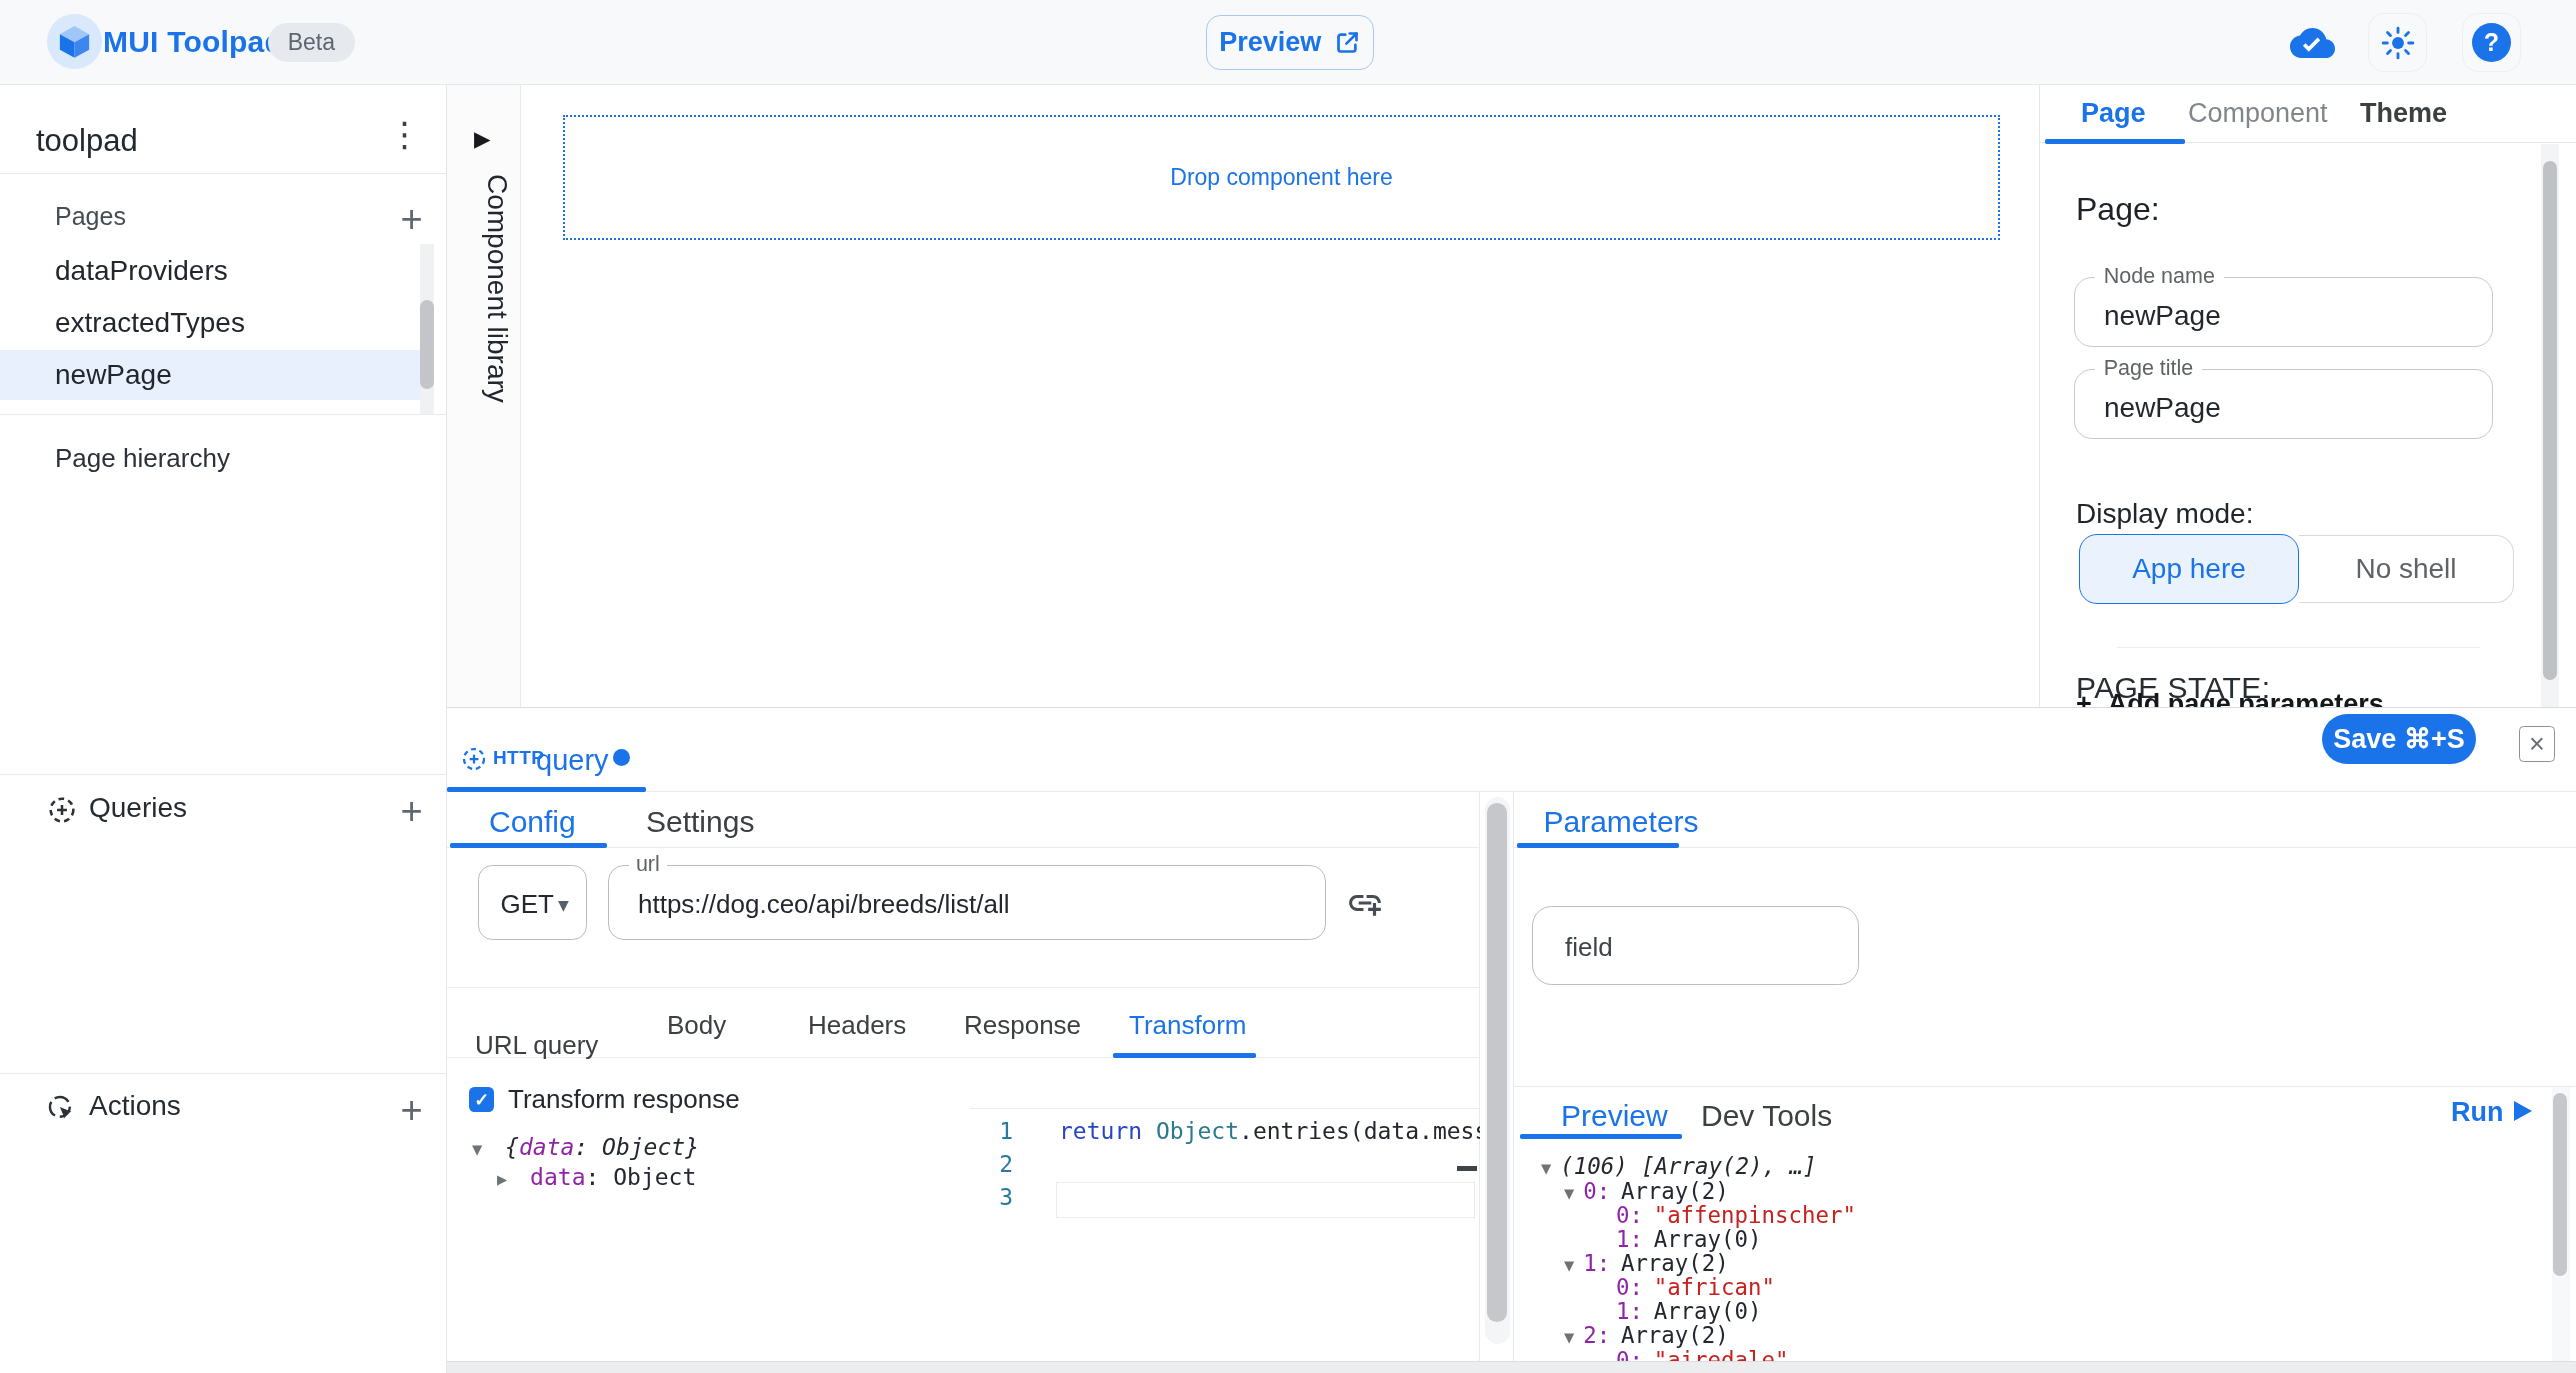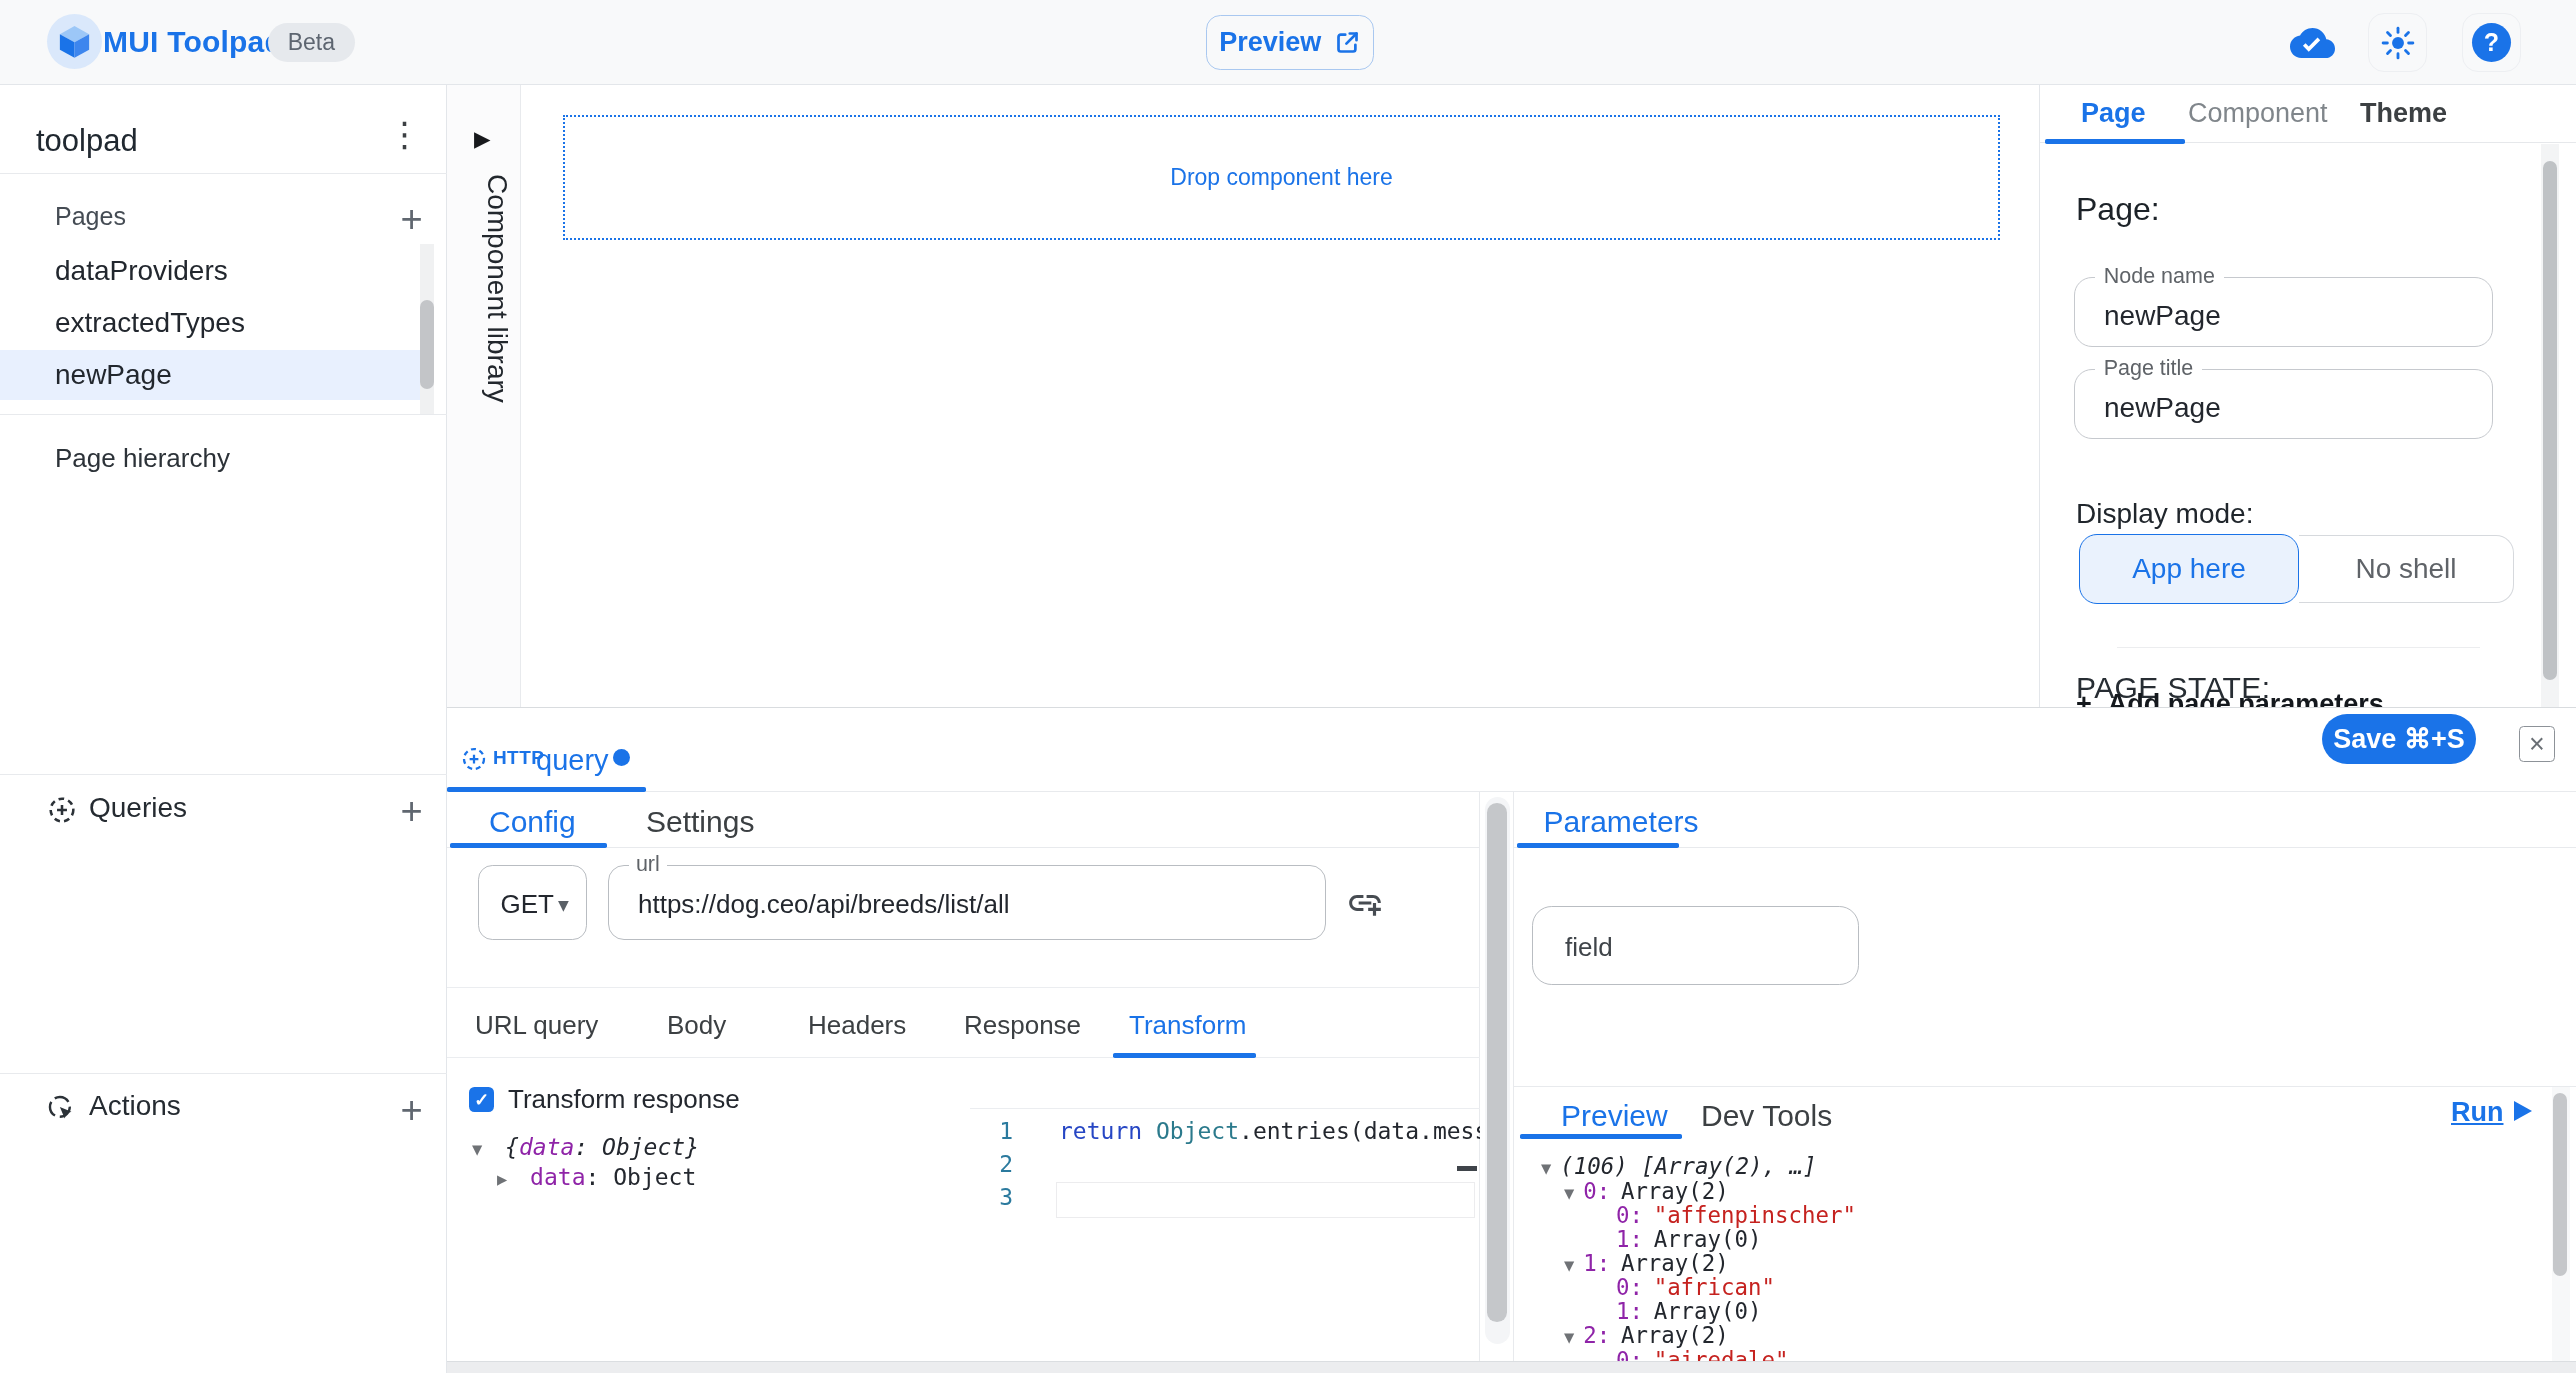--- a/index.html
+++ b/index.html
@@ -92,21 +92,21 @@
   .curline { position:absolute; left:86px; top:73px; width:419px; height:36px; border:1.8px solid #ececee; }
   .ovr-dash { position:absolute; left:487px; top:57px; width:19.7px; height:4.5px; background:#3f444a; }
 
   .mid-scroll-track { left:1038px; top:89px; width:25px; height:547px; background:#f4f5f7; border-radius:12.5px; }
   .mid-scroll-thumb { left:1040px; top:95px; width:19.7px; height:519px; background:#c5c7ca; border-radius:9.8px; }
 
   .qright { left:1066px; top:84px; width:1063px; height:569px; border-left:0.9px solid #e8eaed; overflow:hidden; }
   .field-input { left:18px; top:114px; width:327px; height:79px; border:0.9px solid #b9bdc2; border-radius:19.7px; }
   .field-input .fvalue { position:absolute; left:32px; top:25px; font-size:26px; color:#3f4449; }
   .res-div { left:0; top:294px; width:1063px; height:0.9px; background:#e8eaed; }
-  .run-btn { left:937px; top:305px; font-size:27px; font-weight:700; color:#1a73e8; cursor:pointer;text-decoration:underline; }
+  .run-btn { left:937px; top:305px; font-size:27px; font-weight:700; color:#1a73e8; cursor:pointer; }
   .play-tri { left:1000px; top:309px; width:0; height:0; border-left:18px solid #1a73e8; border-top:10.7px solid transparent; border-bottom:10.7px solid transparent; }
   .jrow { position:absolute; font-size:22.4px; white-space:nowrap; display:flex; align-items:baseline; }
   .jrow .tri { margin-right:9px; }
   .jrow .jkey { color:#8f24a8; margin-right:10.7px; }
   .jrow .jval { color:#23272e; }
   .jrow .jstr { color:#c5221f; }
   .jroot { font-style:italic; color:#23272e; }
   .res-scroll-track { left:1038px; top:295px; width:18px; height:274px; background:#f7f8f9; }
   .res-scroll-thumb { left:1039px; top:301px; width:14.3px; height:183px; background:#c5c7ca; border-radius:7.2px; }
   .dock-strip { left:0; top:653px; width:2129px; height:14.3px; background:#ecedef; border-top:0.9px solid #dbdee1; }
@@ -304,21 +304,21 @@
       <span class="flabel">url</span>
       <span class="fvalue">https://dog.ceo/api/breeds/list/all</span>
     </div>
     <div class="abs" style="left:899px; top:92px; color:#474c52;">
       <svg width="38" height="38" viewBox="0 0 24 24" fill="currentColor">
         <path d="M8 11h8v2H8zM20.1 12H22c0-2.76-2.24-5-5-5h-4v1.9h4c1.71 0 3.1 1.39 3.1 3.1zM3.9 12c0-1.71 1.39-3.1 3.1-3.1h4V7H7c-2.76 0-5 2.24-5 5s2.24 5 5 5h4v-1.9H7c-1.71 0-3.1-1.39-3.1-3.1zM19 12h-2v3h-3v2h3v3h2v-3h3v-2h-3z"></path>
       </svg>
     </div>
 
     <div class="abs subtabs">
-      <span class="subtab" style="left:28px;">URL query</span>
+      <span class="subtab" style="left:28px;margin-top:20px;">URL query</span>
       <span class="subtab" style="left:220px;">Body</span>
       <span class="subtab" style="left:361px;">Headers</span>
       <span class="subtab" style="left:517px;">Response</span>
       <span class="subtab" style="left:682px; color:#1a73e8;">Transform</span>
       <div class="underline" style="left:666px; top:65px; width:143px; height:5.4px;"></div>
     </div>
 
     <div class="abs chkbox">
         <span>✓</span>
       </div>

